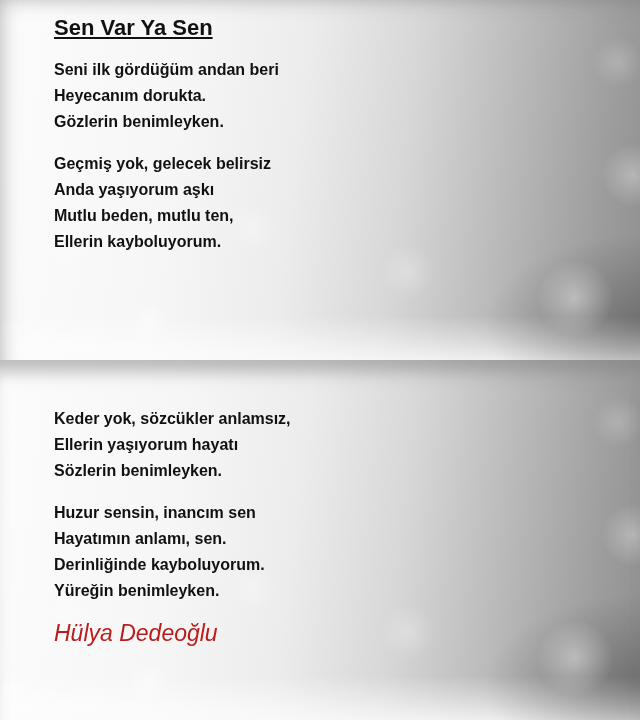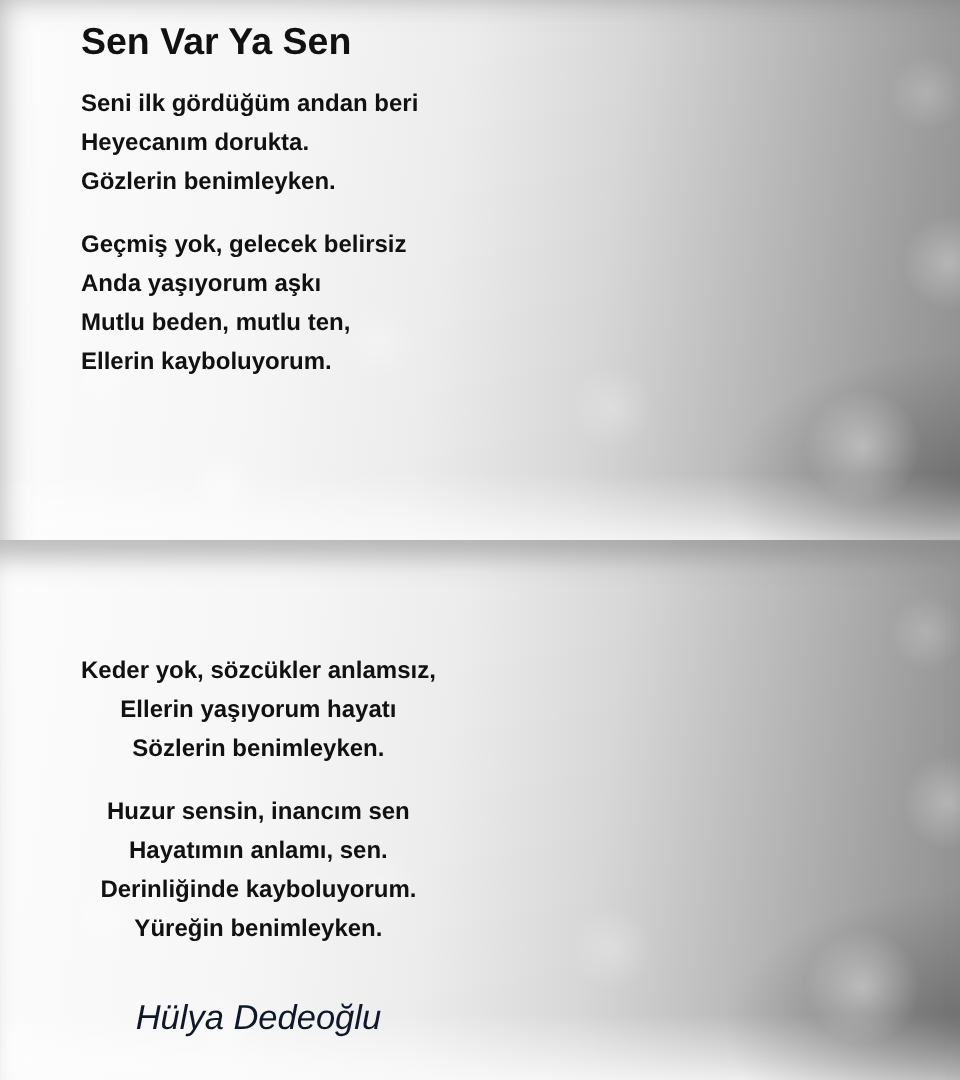--- a/index.html
+++ b/index.html
@@ -49,42 +49,43 @@
     box-shadow: inset 0 20px 16px -8px rgba(125,125,125,0.50);
   }
   
   .poem-block {
     position: absolute;
     left: 54px;
     z-index: 1;
     color: #111111;
   }
   .block-top    { top: 13px; }
-  .block-bottom { top: 435px; text-align: center; }
+  .block-bottom { top: 406px; }
   .title {
     margin: 0 0 14px 0;
-    font-size: 25px;
+    font-size: 22px;
     line-height: 30px;
     font-weight: bold;
     letter-spacing: 0;
+    text-decoration: underline;
   }
   .stanza + .stanza { margin-top: 16px; }
   .line {
     font-size: 16px;
     font-weight: bold;
     line-height: 26px;
     white-space: nowrap;
   }
   .author {
-    margin-top: 30px;
+    margin-top: 14px;
     font-size: 23px;
     line-height: 30px;
     font-style: italic;
     font-weight: normal;
-    color: #0f172a;
+    color: #b91c1c;
     white-space: nowrap;
   }
 </style>
 </head>
 <body>
 
 <div class="page">
 
   <div class="bg">
     <div class="bg-tile tile-1"></div>

